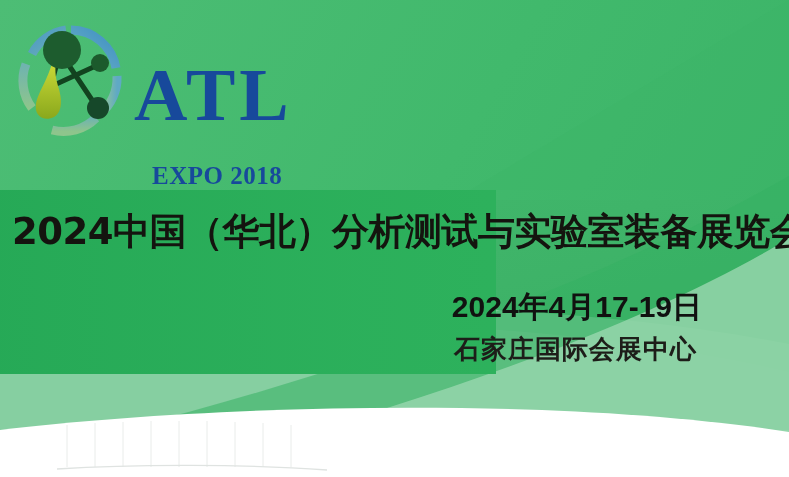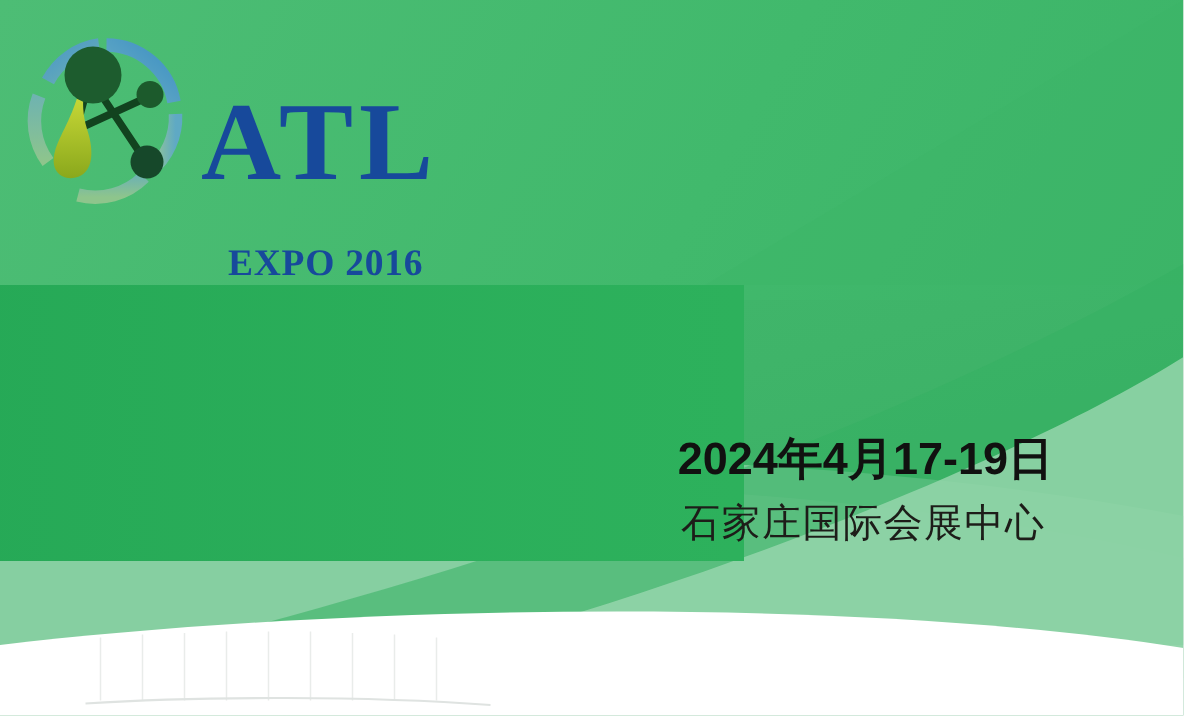--- a/index.html
+++ b/index.html
@@ -6,21 +6,21 @@
     margin: 0;
     padding: 0;
     background: #ffffff;
   }
   #poster {
     position: relative;
     width: 789px;
     height: 477px;
     overflow: hidden;
     font-family: "Liberation Sans", "DejaVu Sans", sans-serif;
-    background: #e5e5e5;
+    background: #5eead4;
   }
 
   
   .bg-base {
     position: absolute;
     inset: 0;
     background: linear-gradient(165deg, #46bc71 0%, #3fb469 55%, #37ac62 100%);
   }
   .bg-topwash {
     position: absolute;
@@ -125,21 +125,21 @@
     line-height: 34px;
     color: #111110;
     letter-spacing: 0px;
     white-space: nowrap;
   }
   .venue-line {
     position: absolute;
     right: 92px;
     top: 334px;
     font-family: "DejaVu Sans", "Liberation Sans", sans-serif;
-    font-weight: normal;
+    font-weight: bold;
     font-size: 26px;
     line-height: 30px;
     color: #1d1d19;
     letter-spacing: 1px;
     white-space: nowrap;
   }
 
   
   .hall {
     position: absolute;
@@ -228,20 +228,21 @@
       </g>
 
       <path d="M45,40 C39,62 30,72 28,84 C26,96 36,102 46,97 C55,92 54,78 50,66 C47,56 47,48 48,41 Z" fill="url(#flask)"></path>
 
       <circle cx="54" cy="30" r="19" fill="#1d5c2e"></circle>
       <circle cx="92" cy="43" r="9" fill="#1c5a2c"></circle>
       <circle cx="90" cy="88" r="11" fill="#16482a"></circle>
     </svg>
 
     <div class="logo-atl">ATL</div>
-    <div class="logo-expo">EXPO 2016</div>
+    <div class="logo-expo">EXPO 2018</div>
   </div>
 
+  <div class="headline">2024中国（华北）分析测试与实验室装备展览会</div>
 
   <div class="date-line">2024年4月17-19日</div>
   <div class="venue-line">石家庄国际会展中心</div>
 
 </div>
 
 </body></html>

